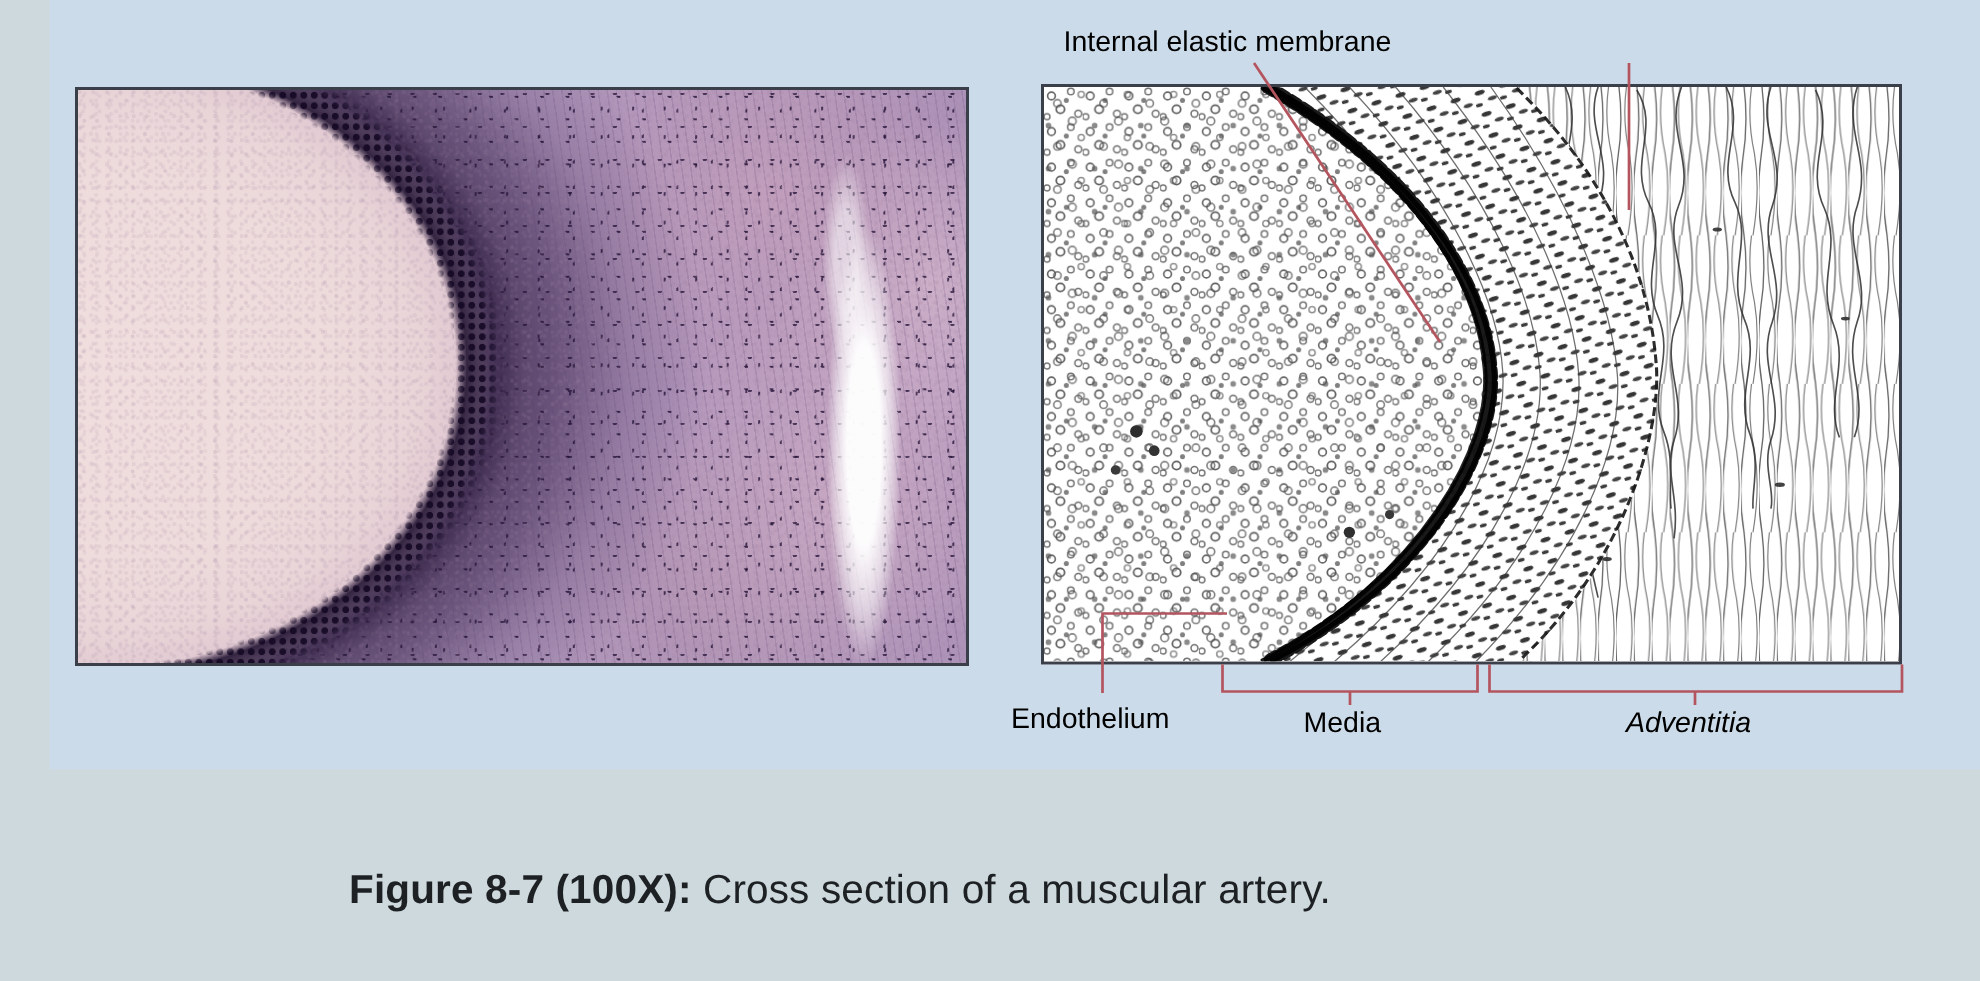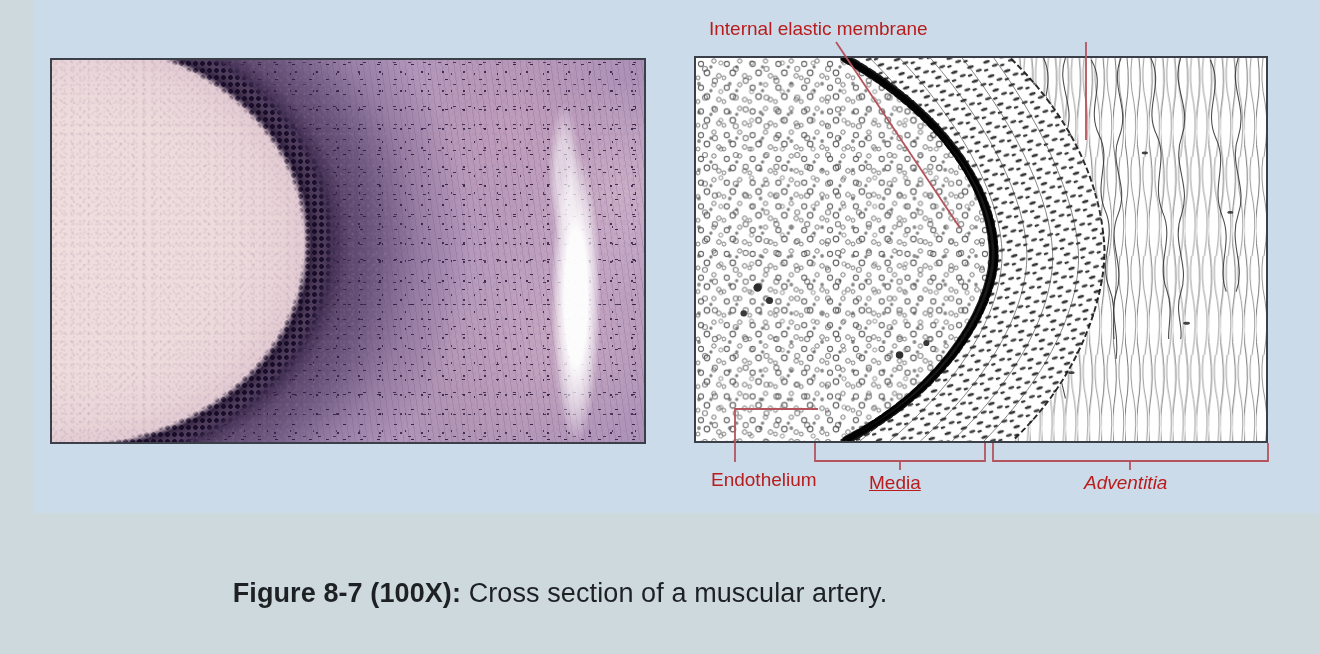--- a/index.html
+++ b/index.html
@@ -123,28 +123,28 @@
     box-sizing: border-box;
     background: #fdfdfb;
     overflow: hidden;
   }
   #diagram-svg { display: block; width: 100%; height: 100%; }
 
   
   .anno-label {
     position: absolute;
     font-size: 19px;
-    color: #b91c1c;
+    color: #000000;
     white-space: nowrap;
     line-height: 1;
   }
   #label-internal-elastic { left: 709px; top: 19px; }
   #label-external-elastic { left: 977px; top: 19px; }
-  #label-endothelium { left: 674px; top: 470px; margin-left: 37px; }
-  #label-media { left: 869px; top: 473px; text-decoration: underline; }
+  #label-endothelium { left: 674px; top: 470px; }
+  #label-media { left: 869px; top: 473px; }
   #label-adventitia { left: 1084px; top: 473px; font-style: italic; }
 
   #leader-svg {
     position: absolute;
     left: 0; top: 0;
     width: 1320px; height: 654px;
     pointer-events: none;
   }
 
   

